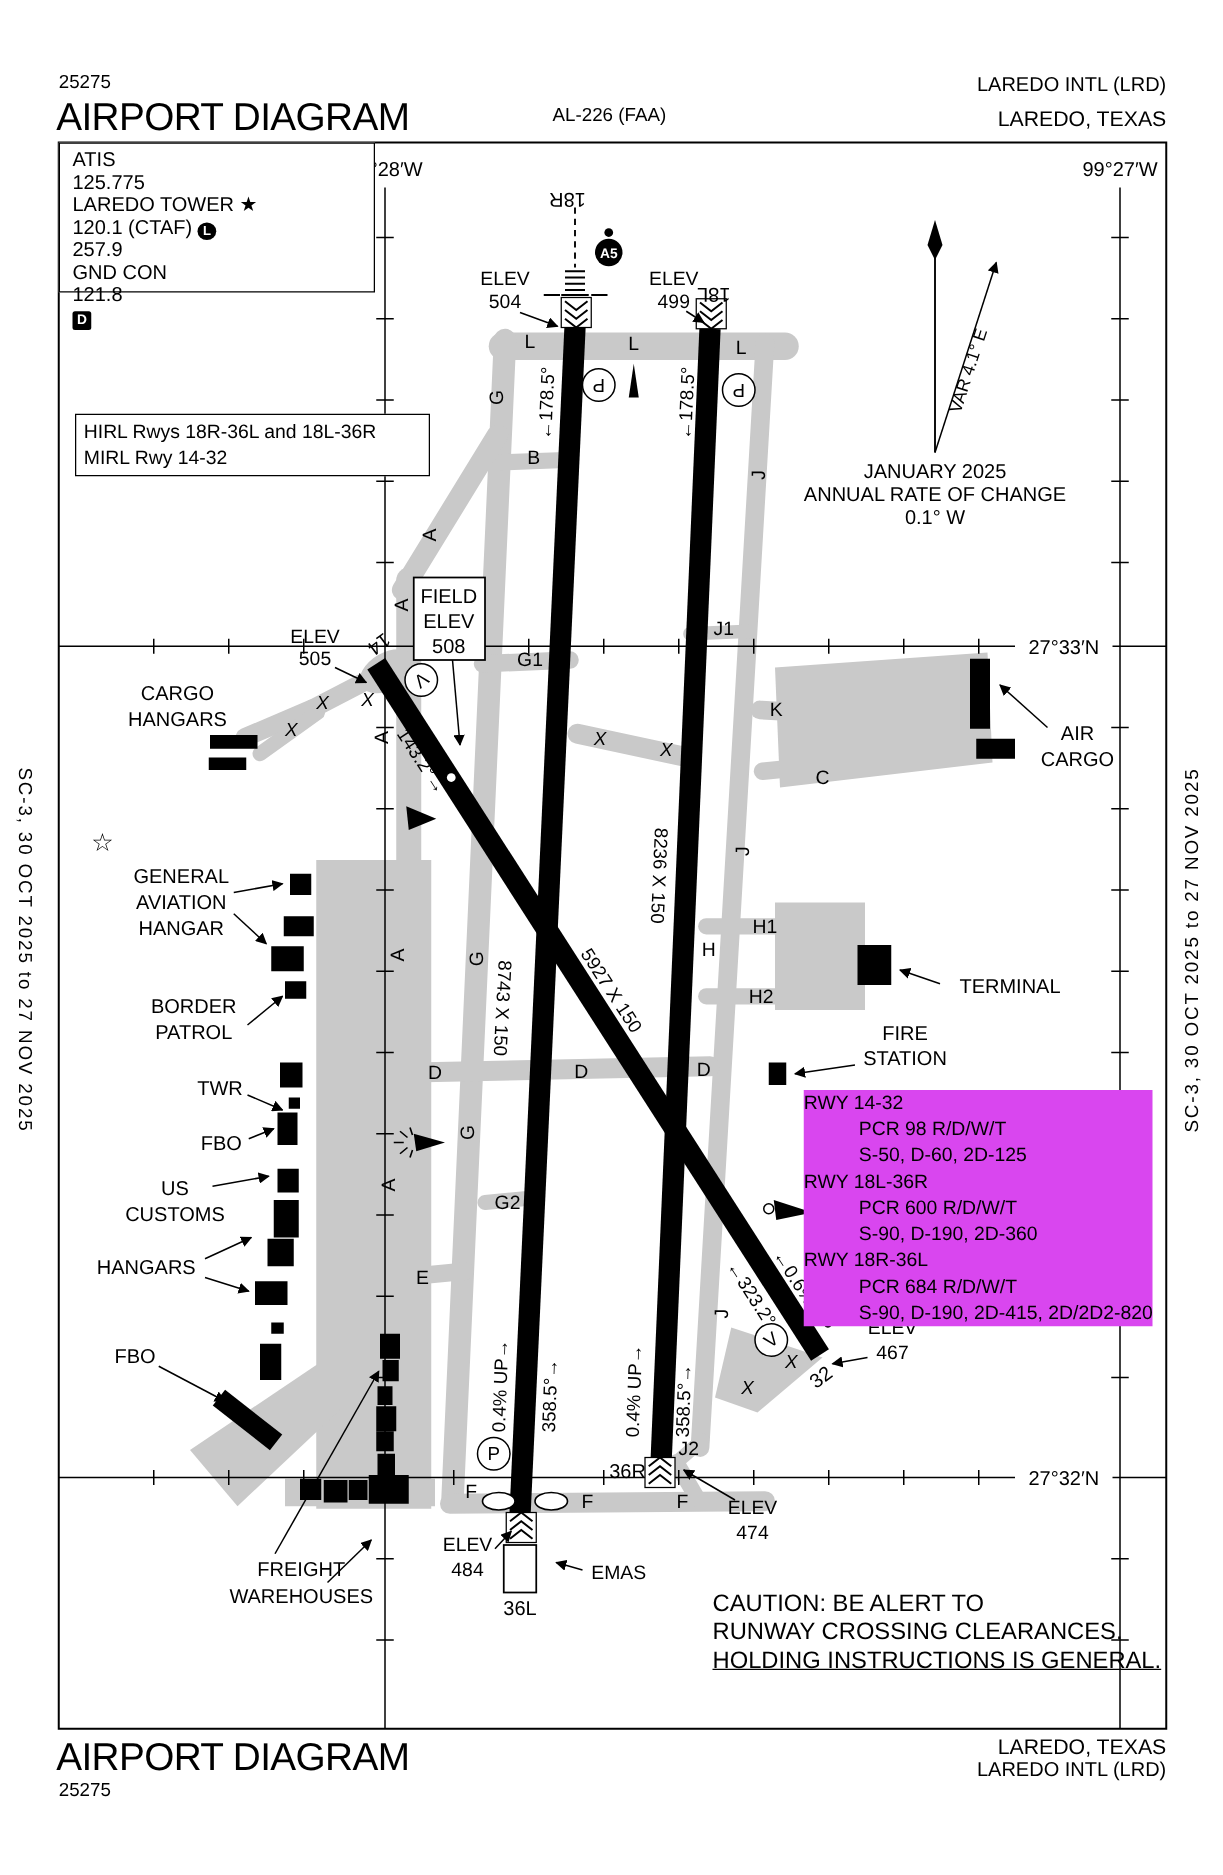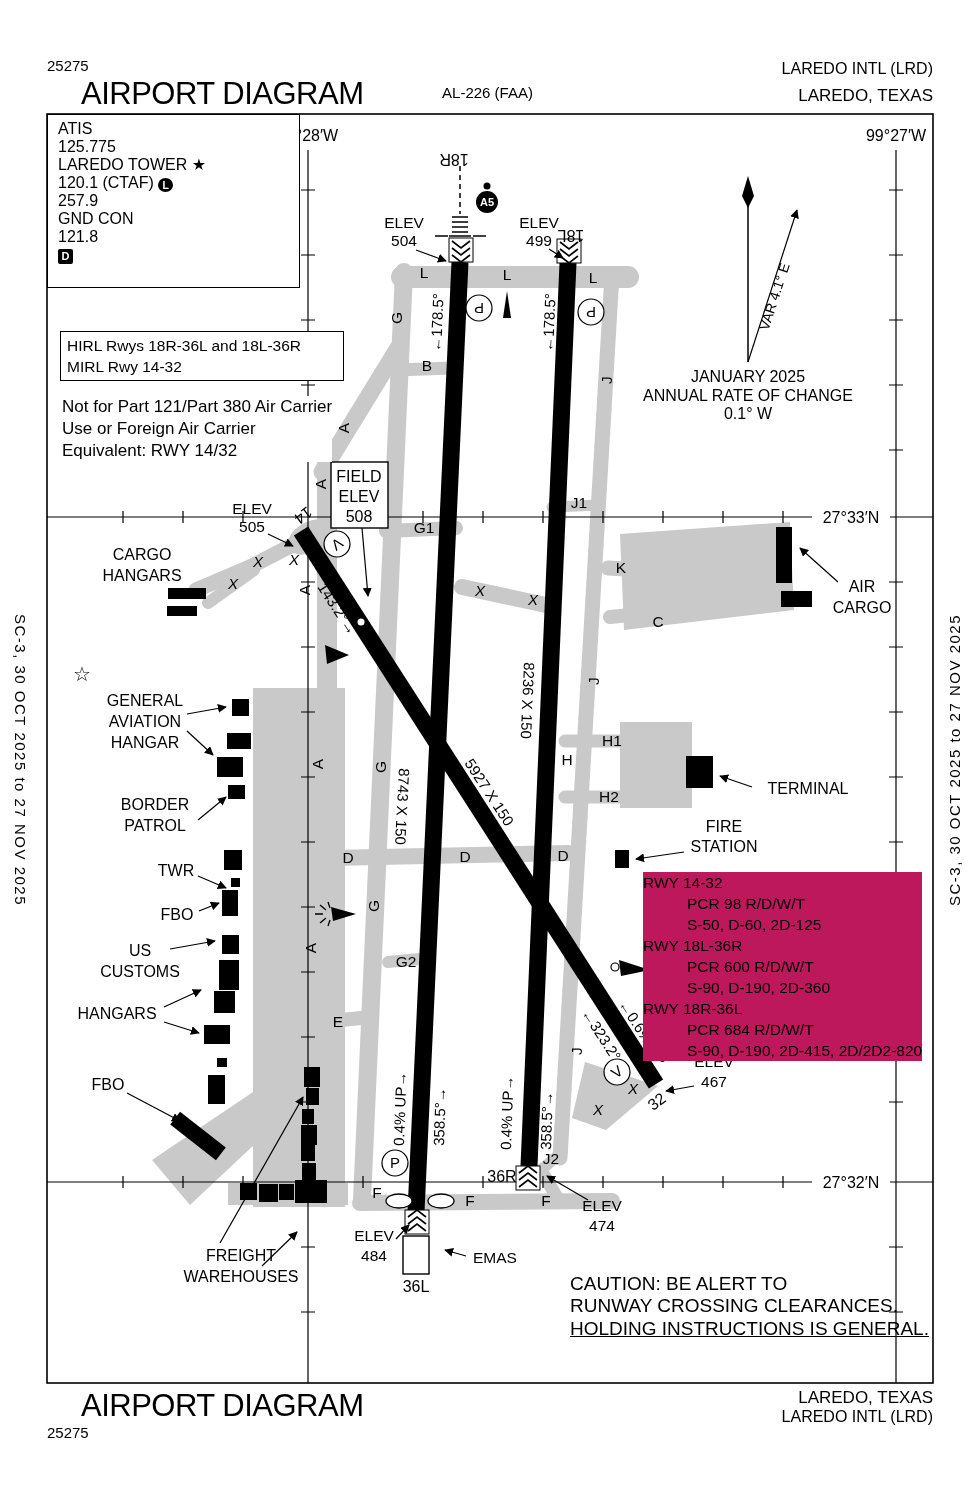--- a/index.html
+++ b/index.html
@@ -5,29 +5,29 @@
   html,body{margin:0;padding:0;background:#fff;}
   .page{position:relative;width:978px;height:1500px;background:#fff;color:#000;
         font-family:"Liberation Sans",sans-serif;overflow:hidden;}
   .abs{position:absolute;}
   svg{position:absolute;left:0;top:0;}
   svg text{fill:#000;font-family:"Liberation Sans",sans-serif;font-size:15.5px;}
   svg text.mid{text-anchor:middle;}
   svg text.s14{font-size:14px;} svg text.s15{font-size:15px;} svg text.s16{font-size:16px;}
   svg text.xi{font-style:italic;font-size:15px;}
   svg text.wh{fill:#fff;font-size:11px;font-weight:bold;}
-  .ttl{font-size:31px;letter-spacing:-0.5px;white-space:nowrap;margin-left:36px;}
+  .ttl{font-size:31px;letter-spacing:-0.5px;white-space:nowrap;}
   .t15{font-size:15px;} .t17{font-size:17px;} .t20{font-size:16px;}
   .rt{text-align:right;}
-  .comm{left:47px;top:114px;width:253px;height:174px;border:1.6px solid #000;background:#fff;
+  .comm{left:47px;top:114px;width:253px;height:120px;border:1.6px solid #000;background:#fff;
         font-size:16px;line-height:18px;padding:5px 0 0 10px;box-sizing:border-box;white-space:nowrap;}
   .lightbox{left:60px;top:331px;width:284px;border:1.6px solid #000;background:#fff;
         font-size:15.5px;line-height:21px;padding:3px 6px;box-sizing:border-box;white-space:nowrap;}
   .notice{left:62px;top:396px;font-size:17px;line-height:22px;background:#fff;white-space:nowrap;}
-  .rwydata{left:643px;top:872px;font-size:15.5px;line-height:21px;background:#be185d;white-space:nowrap;}
+  .rwydata{left:643px;top:872px;font-size:15.5px;line-height:21px;background:#d946ef;white-space:nowrap;}
   .rwydata .ind{padding-left:44px;}
   .caution{left:570px;top:1273px;font-size:19px;line-height:22.4px;white-space:nowrap;}
   .caution .ul{text-decoration:underline;}
   .badge-l{display:inline-block;width:15px;height:14px;border-radius:50%;background:#000;color:#fff;
         font-size:10.5px;line-height:14px;text-align:center;vertical-align:-1px;font-weight:bold;}
   .badge-d{display:inline-block;width:15px;height:15px;border-radius:2px;background:#000;color:#fff;
         font-size:11px;line-height:15px;text-align:center;font-weight:bold;}
   .vmargin{white-space:nowrap;font-size:15px;letter-spacing:1.5px;}
 </style>
 </head>
@@ -343,25 +343,20 @@
     <div>GND CON</div>
     <div>121.8</div>
     <div><span class="badge-d">D</span></div>
   </div>
 
   <div class="abs lightbox">
     <div>HIRL Rwys 18R-36L and 18L-36R</div>
     <div>MIRL Rwy 14-32</div>
   </div>
 
-  <div class="abs notice">
-    <div>Not for Part 121/Part 380 Air Carrier</div>
-    <div>Use or Foreign Air Carrier</div>
-    <div>Equivalent: RWY 14/32</div>
-  </div>
 
   <div class="abs rwydata">
     <div>RWY 14-32</div>
     <div class="ind">PCR 98 R/D/W/T</div>
     <div class="ind">S-50, D-60, 2D-125</div>
     <div>RWY 18L-36R</div>
     <div class="ind">PCR 600 R/D/W/T</div>
     <div class="ind">S-90, D-190, 2D-360</div>
     <div>RWY 18R-36L</div>
     <div class="ind">PCR 684 R/D/W/T</div>

